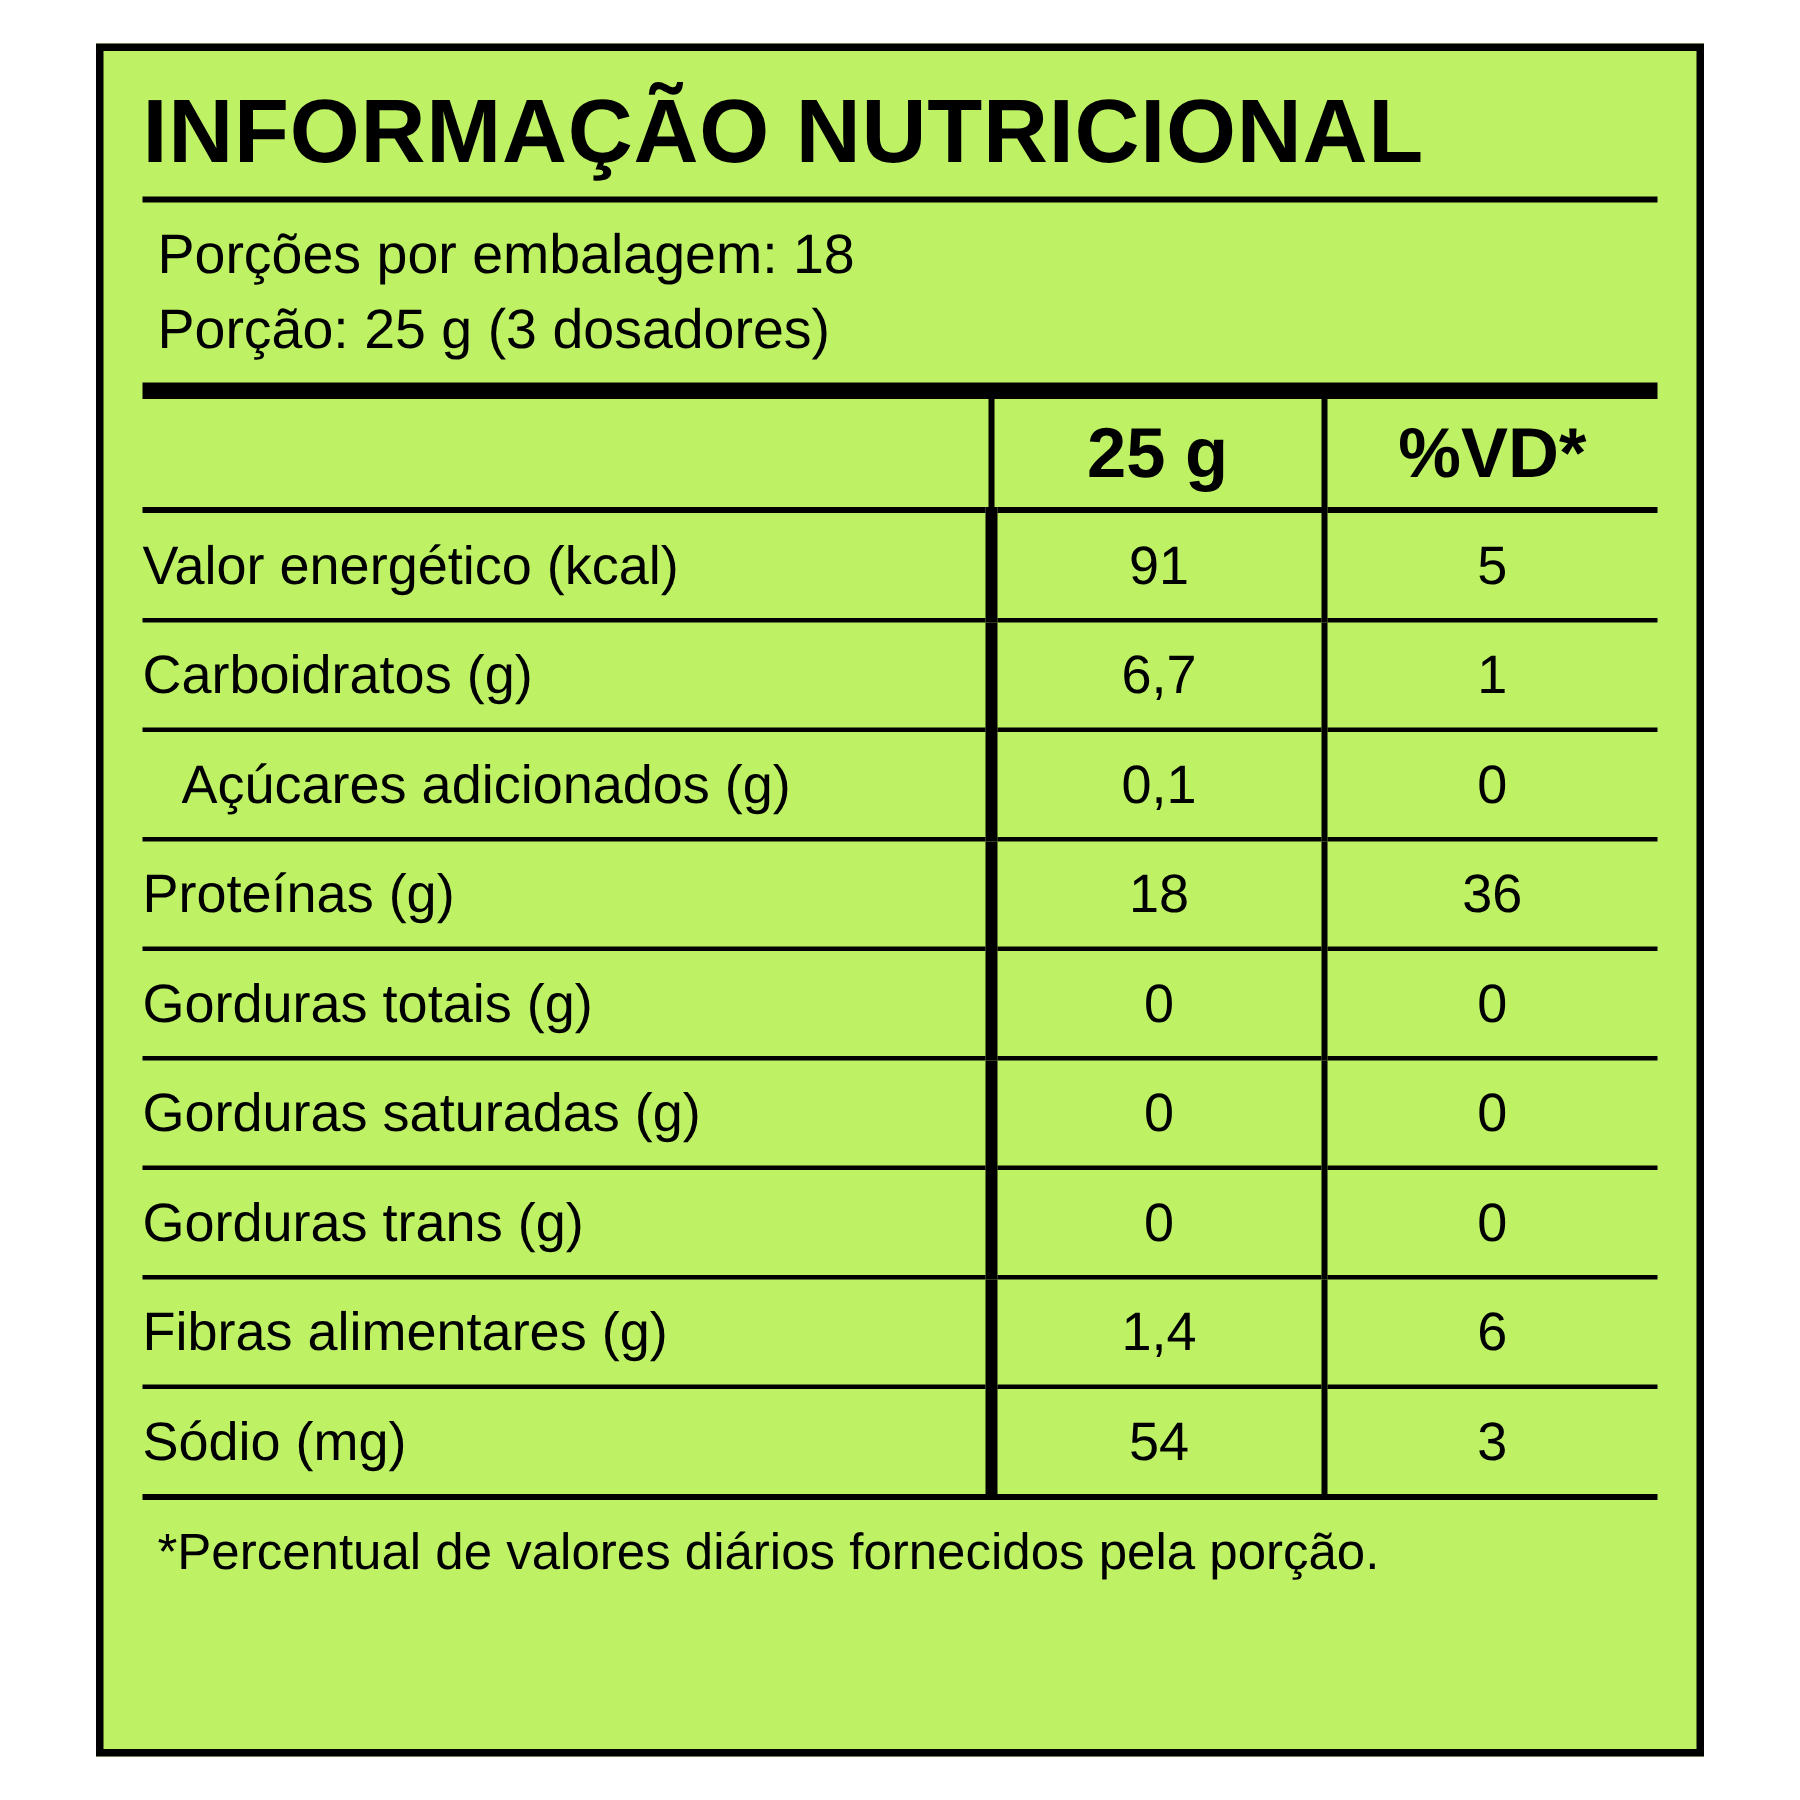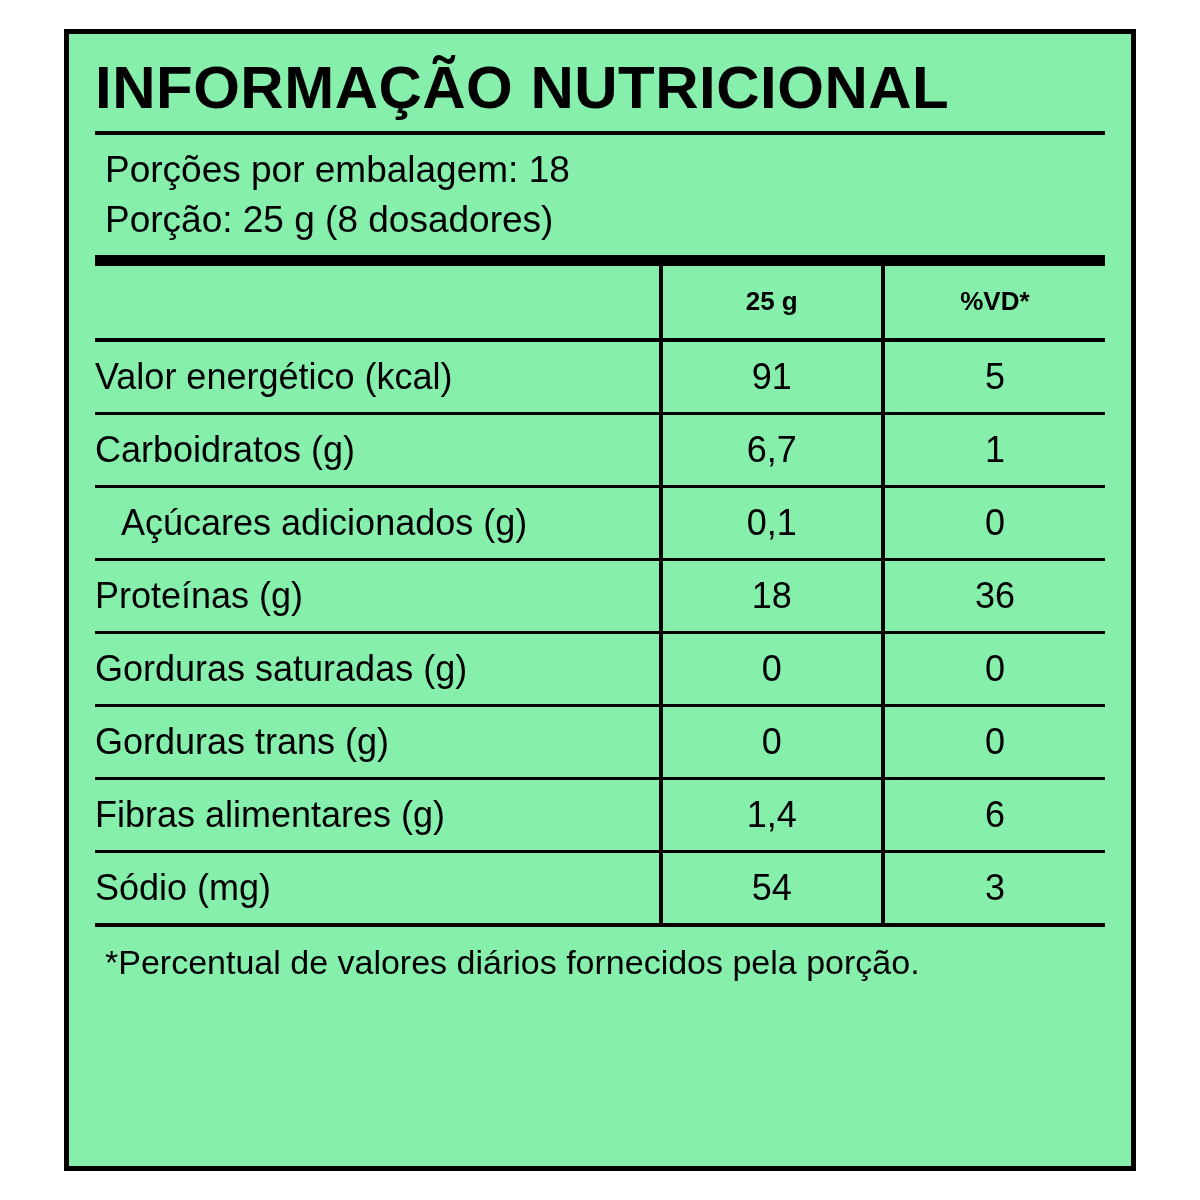--- a/index.html
+++ b/index.html
@@ -23,21 +23,21 @@
     display: flex;
     align-items: center;
     justify-content: center;
   }
 
   .label {
     box-sizing: border-box;
     width: 1072px;
     height: 1142px;
     border: 5px solid #000;
-    background: #86efac;
+    background: #bef264;
     padding: 18px 26px 10px 26px;
     display: flex;
     flex-direction: column;
   }
 
   .title {
     font-size: 60px;
     font-weight: 700;
     letter-spacing: 0.5px;
     line-height: 1.08;
@@ -74,21 +74,21 @@
   table.nutri col.c-amt  { width: 22%; }
   table.nutri col.c-dv   { width: 22%; }
 
   table.nutri th, table.nutri td {
     padding: 0;
     vertical-align: middle;
   }
 
   .hdr-row th {
     height: 72px;
-    font-size: 26px;
+    font-size: 47px;
     font-weight: 700;
     text-align: center;
     border-bottom: 4px solid #000;
   }
   .hdr-row th.name-col {
     border-bottom: 4px solid #000;
   }
 
   .vline-l { border-left: 4px solid #000; }
 
@@ -101,21 +101,21 @@
     margin-top: 28px;
   }
   td.name {
     text-align: left;
     padding-left: 14px;
     white-space: nowrap;
   }
   td.name.indent1 { padding-left: 26px; }
   td.val {
     text-align: center;
-    border-left: 4px solid #000000;
+    border-left: 8px solid #000000;
   }
   td.dv {
     text-align: center;
     border-left: 4px solid #000;
   }
 
   .table-bottom {
     border-bottom: 4px solid #000;
     width: 100%;
     margin-top: 0;
@@ -133,21 +133,21 @@
 <body>
 
 <div class="label-wrap">
   <div class="label">
 
     <div class="title">INFORMAÇÃO NUTRICIONAL</div>
     <div class="rule-thin"></div>
 
     <div class="servings">
       <div>Porções por embalagem: 18</div>
-      <div>Porção: 25 g (8 dosadores)</div>
+      <div>Porção: 25 g (3 dosadores)</div>
     </div>
 
     <div class="rule-thick"></div>
 
     <table class="nutri">
       <colgroup>
         <col class="c-name">
         <col class="c-amt">
         <col class="c-dv">
       </colgroup>
@@ -173,20 +173,25 @@
           <td class="name indent1">Açúcares adicionados (g)</td>
           <td class="val">0,1</td>
           <td class="dv">0</td>
         </tr>
         <tr class="row">
           <td class="name">Proteínas (g)</td>
           <td class="val">18</td>
           <td class="dv">36</td>
         </tr>
         <tr class="row">
+          <td class="name">Gorduras totais (g)</td>
+          <td class="val">0</td>
+          <td class="dv">0</td>
+        </tr>
+        <tr class="row">
           <td class="name">Gorduras saturadas (g)</td>
           <td class="val">0</td>
           <td class="dv">0</td>
         </tr>
         <tr class="row">
           <td class="name">Gorduras trans (g)</td>
           <td class="val">0</td>
           <td class="dv">0</td>
         </tr>
         <tr class="row">

